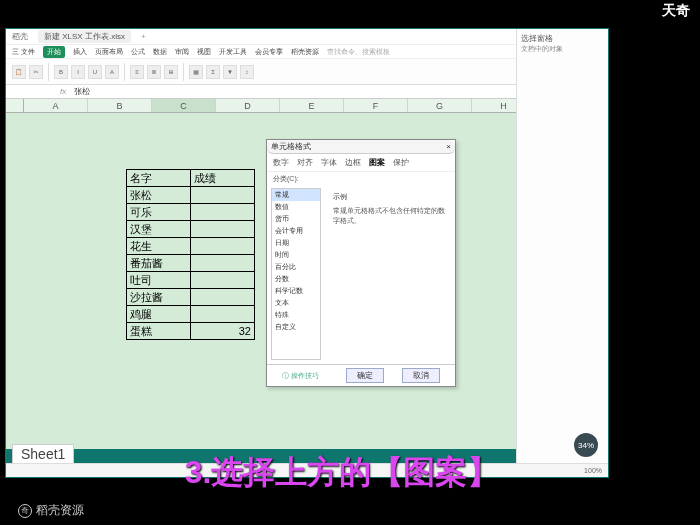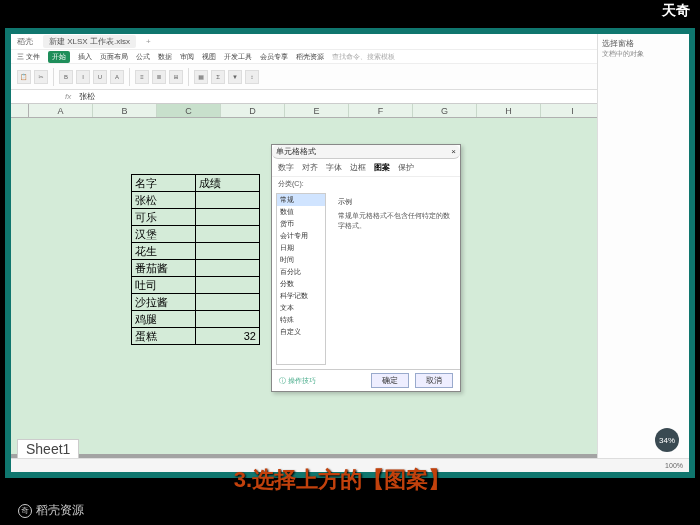--- a/index.html
+++ b/index.html
@@ -1,18 +1,18 @@
 <!DOCTYPE html>
 <html><head>
 <meta charset="utf-8">
 <style>
   * { box-sizing: border-box; margin: 0; padding: 0; font-family: "Microsoft YaHei", sans-serif; }
   body { width: 700px; height: 525px; background: #000; overflow: hidden; position: relative; }
   .brand-top { position: absolute; top: 2px; right: 10px; color: #fff; font-size: 14px; font-weight: bold; }
-  .screen { position: absolute; top: 28px; left: 5px; width: 690px; height: 450px; background: #a3a3a3; border: 6px solid #0f766e; }
+  .screen { position: absolute; top: 28px; left: 5px; width: 604px; height: 450px; background: #0f766e; border: 1px solid #0f766e; }
   .titlebar { height: 16px; background: #fff; display: flex; align-items: center; padding: 0 6px; font-size: 8px; color: #666; gap: 10px; border-bottom: 1px solid #eee; }
   .tab-file { background: #f0f0f0; padding: 1px 6px; border-radius: 2px; color: #555; }
   .tab-plus { color: #999; }
   .menubar { height: 14px; background: #fff; display: flex; align-items: center; padding: 0 6px; gap: 8px; font-size: 7px; color: #444; border-bottom: 1px solid #eee; }
   .menubar .active { background: #1e8e5a; color: #fff; padding: 1px 4px; border-radius: 2px; }
   .ribbon { height: 26px; background: #fdfdfd; border-bottom: 1px solid #ddd; display: flex; align-items: center; padding: 0 6px; gap: 3px; }
   .rib-btn { width: 14px; height: 14px; background: #eee; border: 1px solid #ddd; font-size: 6px; display: flex; align-items: center; justify-content: center; color: #666; }
   .rib-sep { width: 1px; height: 18px; background: #ddd; margin: 0 2px; }
   .formula { height: 14px; background: #fff; border-bottom: 1px solid #ccc; display: flex; align-items: center; font-size: 8px; }
   .name-box { width: 50px; padding: 0 4px; color: #555; border-right: 1px solid #ddd; }
@@ -33,24 +33,24 @@
   .sheet-tab { position: absolute; bottom: 14px; left: 6px; font-size: 14px; color: #444; background: #fff; padding: 1px 8px; border: 1px solid #ccc; border-bottom: none; }
   .dialog { position: absolute; top: 110px; left: 260px; width: 190px; background: #fff; border: 1px solid #888; box-shadow: 2px 2px 4px rgba(0,0,0,.2); font-size: 8px; }
   .dlg-title { height: 14px; background: #f5f5f5; border-bottom: 1px solid #ccc; display: flex; align-items: center; justify-content: space-between; padding: 0 4px; color: #333; border-radius: 6px; }
   .dlg-tabs { display: flex; gap: 8px; padding: 3px 6px; border-bottom: 1px solid #eee; color: #555; }
   .dlg-tabs .sel { font-weight: bold; color: #000; }
   .dlg-body { display: flex; height: 180px; }
   .dlg-list { width: 50px; border: 1px solid #ccc; margin: 4px; overflow: hidden; }
   .dlg-list div { padding: 1px 3px; color: #333; font-size: 7px; }
   .dlg-list .lsel { background: #d0e4ff; }
   .dlg-preview { flex: 1; margin: 4px; padding: 4px; font-size: 7px; color: #555; }
-  .dlg-footer { height: 22px; border-top: 1px solid #ccc; display: flex; align-items: center; justify-content: flex-end; gap: 6px; padding: 0 7px; }
+  .dlg-footer { height: 22px; border-top: 1px solid #ccc; display: flex; align-items: center; justify-content: flex-end; gap: 18px; padding: 0 15px; }
   .dlg-footer .btn { padding: 1px 10px; background: #eef; border: 1px solid #9ac; font-size: 8px; color: #333; }
   .dlg-footer .link { margin-right: auto; color: #4a8; font-size: 7px; }
-  .caption { position: absolute; bottom: 30px; left: 0; right: 16px; text-align: center; color: #c2410c; font-size: 22px; font-weight: bold; text-shadow: 1px 1px 2px #000; }
+  .caption { position: absolute; bottom: 30px; left: 0; right: 16px; text-align: center; color: #d946ef; font-size: 32px; font-weight: bold; text-shadow: 1px 1px 2px #000; }
   .brand-bottom { position: absolute; bottom: 6px; left: 18px; color: #ccc; font-size: 12px; display: flex; align-items: center; gap: 4px; }
   .brand-bottom .ico { width: 14px; height: 14px; border: 1px solid #ccc; border-radius: 50%; display: flex; align-items: center; justify-content: center; font-size: 8px; }
 </style>
 </head>
 <body>
 
 <div class="brand-top">天奇</div>
 
 <div class="screen">
   <div class="titlebar">

